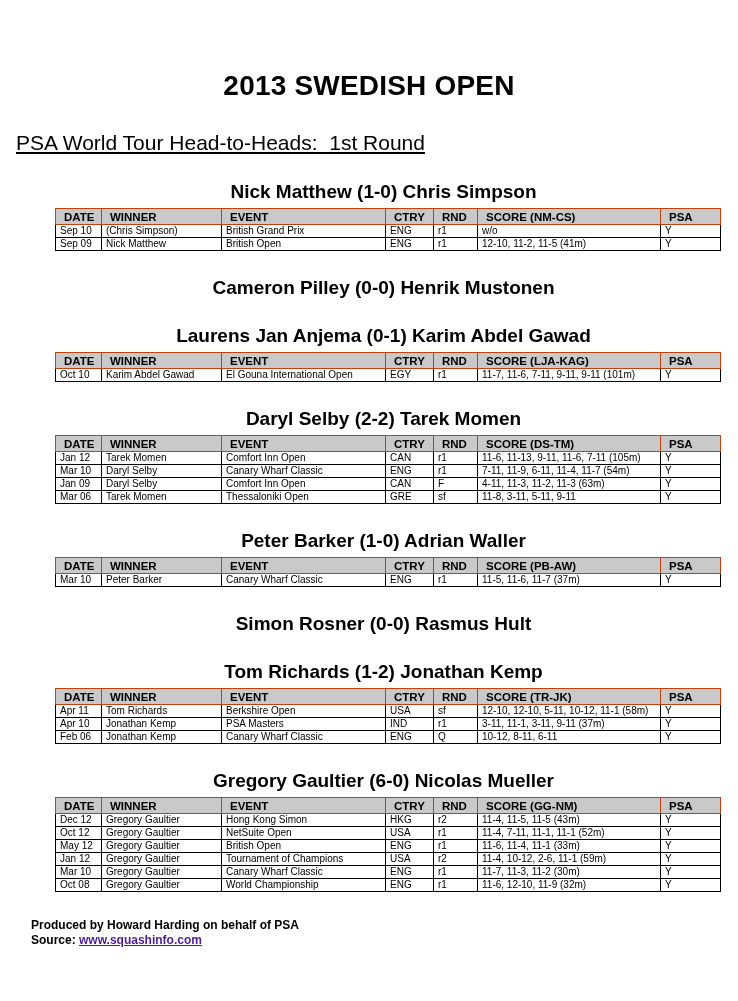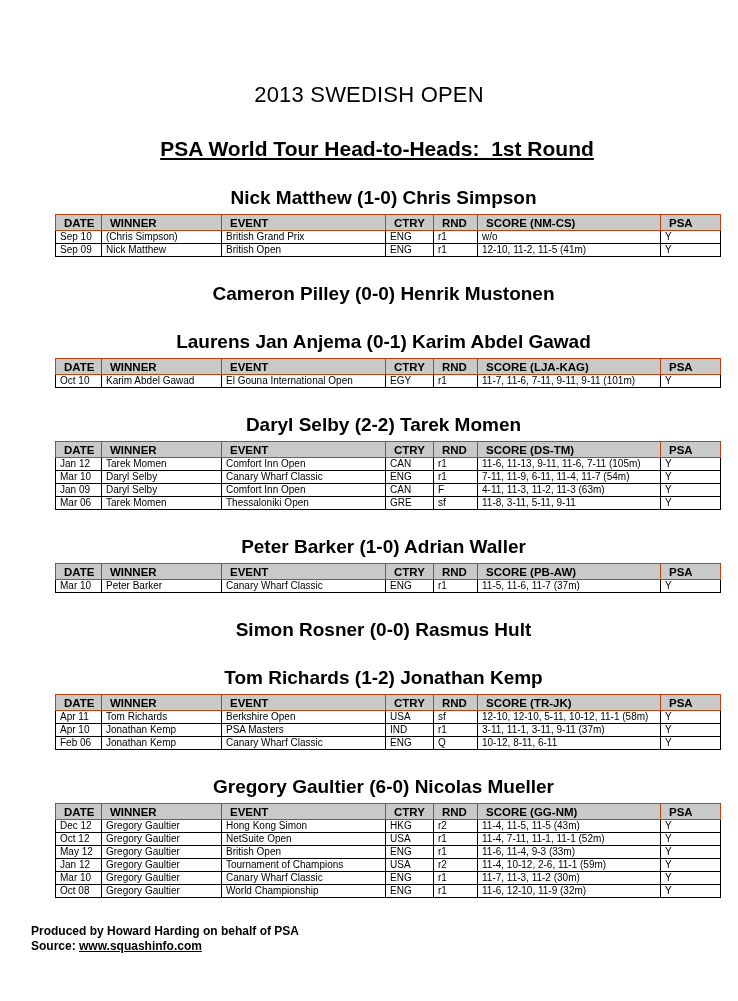--- a/index.html
+++ b/index.html
@@ -12,31 +12,31 @@
   }
   .page {
     position: relative;
     width: 738px;
     height: 1001px;
     background: #ffffff;
     overflow: hidden;
     padding-top: 70px;
   }
   .page-title {
-    margin: 12px;
-    font-size: 22px;
-    font-weight: normal;
+    margin: 0;
+    font-size: 28px;
+    font-weight: bold;
     text-align: center;
     letter-spacing: 0.2px;
   }
   .page-subtitle {
     margin: 29px 0 0 16px;
     font-size: 21px;
-    font-weight: bold;
-    text-align: center;
+    font-weight: normal;
+    text-align: left;
     text-decoration: underline;
     white-space: pre-wrap;
   }
   .matchups {
     margin-left: 55px;
     width: 657px;
   }
   .matchup { margin-top: 26px; }
   .matchup-heading {
     margin: 0 0 4px 0;
@@ -78,21 +78,21 @@
   th.col-score, td.col-score { width: 183px; }
   th.col-psa,   td.col-psa   { width: 60px; }
   td.col-date { padding-left: 5px; }
   .footer {
     margin: 26px 0 16px 31px;
     font-size: 12px;
     font-weight: bold;
     line-height: 15px;
   }
   .footer a {
-    color: #000000;
+    color: #4c1d95;
     text-decoration: underline;
     font-weight: bold;
   }
 </style>
 </head>
 <body>
 
 <div class="page">
 
   <h1 class="page-title">2013 SWEDISH OPEN</h1>
@@ -336,21 +336,21 @@
               <td class="col-rnd">r1</td>
               <td class="col-score">11-4, 7-11, 11-1, 11-1 (52m)</td>
               <td class="col-psa">Y</td>
             </tr>
             <tr>
               <td class="col-date">May 12</td>
               <td class="col-winner">Gregory Gaultier</td>
               <td class="col-event">British Open</td>
               <td class="col-ctry">ENG</td>
               <td class="col-rnd">r1</td>
-              <td class="col-score">11-6, 11-4, 9-3 (33m)</td>
+              <td class="col-score">11-6, 11-4, 11-1 (33m)</td>
               <td class="col-psa">Y</td>
             </tr>
             <tr>
               <td class="col-date">Jan 12</td>
               <td class="col-winner">Gregory Gaultier</td>
               <td class="col-event">Tournament of Champions</td>
               <td class="col-ctry">USA</td>
               <td class="col-rnd">r2</td>
               <td class="col-score">11-4, 10-12, 2-6, 11-1 (59m)</td>
               <td class="col-psa">Y</td>

